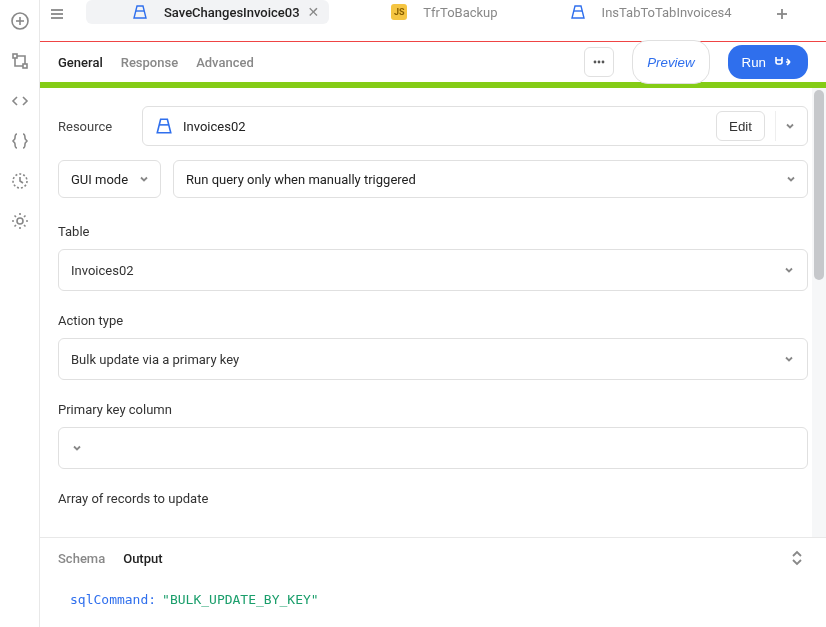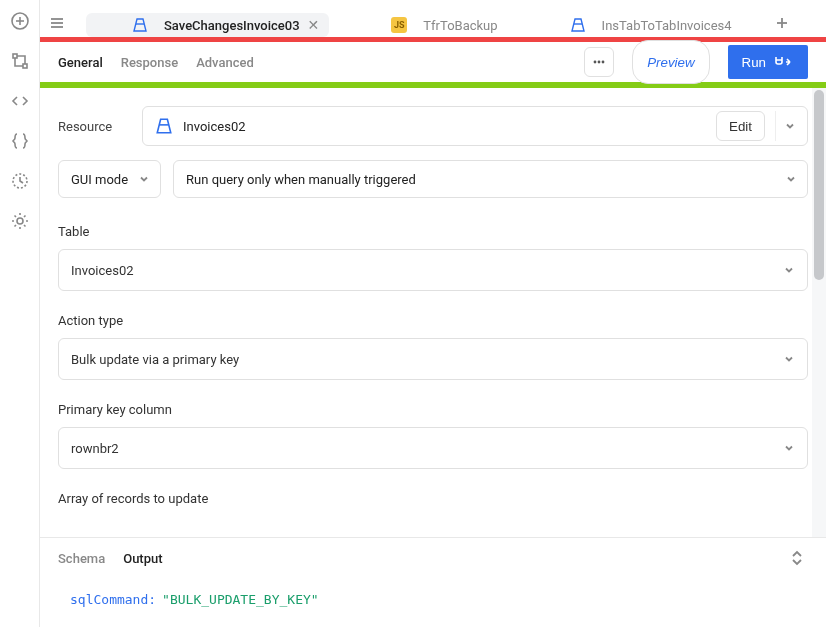--- a/index.html
+++ b/index.html
@@ -1,35 +1,35 @@
 <!DOCTYPE html>
 <html><head>
 <meta charset="utf-8">
 <style>
   * { box-sizing: border-box; margin: 0; padding: 0; }
   html, body { width: 826px; height: 627px; font-family: -apple-system, BlinkMacSystemFont, "Segoe UI", Roboto, sans-serif; font-size: 13px; color: #1a1a1a; background: #fff; overflow: hidden; }
   .app { display: flex; width: 100%; height: 100%; }
   .iconbar { width: 40px; display: flex; flex-direction: column; align-items: center; padding-top: 10px; gap: 18px; border-right: 1px solid #e8e8e8; }
   .iconbar .ic { width: 22px; height: 22px; display: flex; align-items: center; justify-content: center; color: #888; cursor: pointer; }
   .main { flex: 1; display: flex; flex-direction: column; min-width: 0; position: relative; }
-  .tabs-row { display: flex; align-items: flex-end; height: 42px; padding: 0 8px; gap: 16px; border-bottom: 5px solid #ef4444; }
+  .tabs-row { display: flex; align-items: flex-start; height: 42px; padding: 0 8px; gap: 16px; border-bottom: 1px solid #ef4444; }
   .hamburger { width: 28px; height: 28px; display:flex; align-items:center; justify-content:center; color:#888; cursor:pointer; margin-right:4px;}
   .tab { display: flex; align-items: center; gap: 6px; padding: 4px 10px; border-radius: 6px; color: #888; cursor: pointer; white-space: nowrap; }
   .tab.active { background: #f2f3f5; color: #222; font-weight: 500; }
   .tab .close-x { color:#888; font-size:14px; margin-left:2px;}
   .tab .ticon { width:36px; height:16px; display:flex; align-items:center; justify-content:center;margin-left:26px; }
   .tabs-spacer { flex:1; }
   .tab-add, .tab-collapse { width:28px; height:28px; display:flex; align-items:center; justify-content:center; color:#888; cursor:pointer; border-radius:4px;}
   .subtabs-row { display:flex; align-items:center; height:46px; padding:0 18px 0 18px; gap:18px; border-bottom:6px solid #84cc16; }
   .subtab { color:#888; cursor:pointer; font-weight:500; }
   .subtab.active { color:#222; }
   .subtabs-spacer { flex:1; }
   .more-btn { width:30px; height:30px; border:1px solid #e0e0e0; border-radius:6px; display:flex; align-items:center; justify-content:center; color:#555; cursor:pointer; }
   .preview-btn { height:44px; padding:0 14px; border:1px solid #e0e0e0; border-radius:16px; background:#fff; color:#2f6fed; font-weight:500; cursor:pointer;font-style:italic; }
-  .run-btn { height:34px; padding:16px 14px; border:none; border-radius:2px; background:#2f6fed; color:#fff; font-weight:500; display:flex; align-items:center; gap:6px; cursor:pointer; }
+  .run-btn { height:34px; padding:16px 14px; border:none; border-radius:14px; background:#2f6fed; color:#fff; font-weight:500; display:flex; align-items:center; gap:6px; cursor:pointer; }
   .body-scroll { flex:1; position:relative; overflow:hidden;}
   .scroll-inner { position:absolute; inset:0; overflow-y:auto; padding:18px 18px 10px 18px; }
   .row { display:flex; align-items:center; gap:14px; margin-bottom:14px; }
   .label-left { width:70px; color:#444; }
   .resource-box { flex:1; display:flex; align-items:center; border:1px solid #e0e0e0; border-radius:6px; height:40px; padding:0 4px 0 12px; gap:10px; }
   .resource-box .ticon { width:18px; height:18px; display:flex; align-items:center; justify-content:center; color:#2f6fed; }
   .resource-name { flex:1; color:#222; }
   .edit-btn { height:30px; padding:0 12px; border:1px solid #e0e0e0; border-radius:6px; background:#fff; color:#333; cursor:pointer; }
   .caret-box { width:28px; height:30px; display:flex; align-items:center; justify-content:center; color:#888; cursor:pointer; border-left:1px solid #eee;}
   .mode-row { display:flex; gap:12px; margin-bottom:26px; }
@@ -229,21 +229,20 @@
           <span class="val">Bulk update via a primary key</span>
           <span class="caret" style="color:#888">
             <svg width="12" height="12" viewBox="0 0 12 12" fill="none" stroke="currentColor" stroke-width="1.8">
                 <polyline points="3,4.5 6,7.5 9,4.5"></polyline>
               </svg>
           </span>
         </div>
 
         <div class="field-label">Primary key column</div>
         <div class="field-select">
-          <span class="val">rownbr2</span>
           <span class="caret" style="color:#888">
             <svg width="12" height="12" viewBox="0 0 12 12" fill="none" stroke="currentColor" stroke-width="1.8">
                 <polyline points="3,4.5 6,7.5 9,4.5"></polyline>
               </svg>
           </span>
         </div>
 
         <div class="field-label" style="margin-bottom:8px">Array of records to update</div>
       </div>
       <div class="fake-scrollbar">

